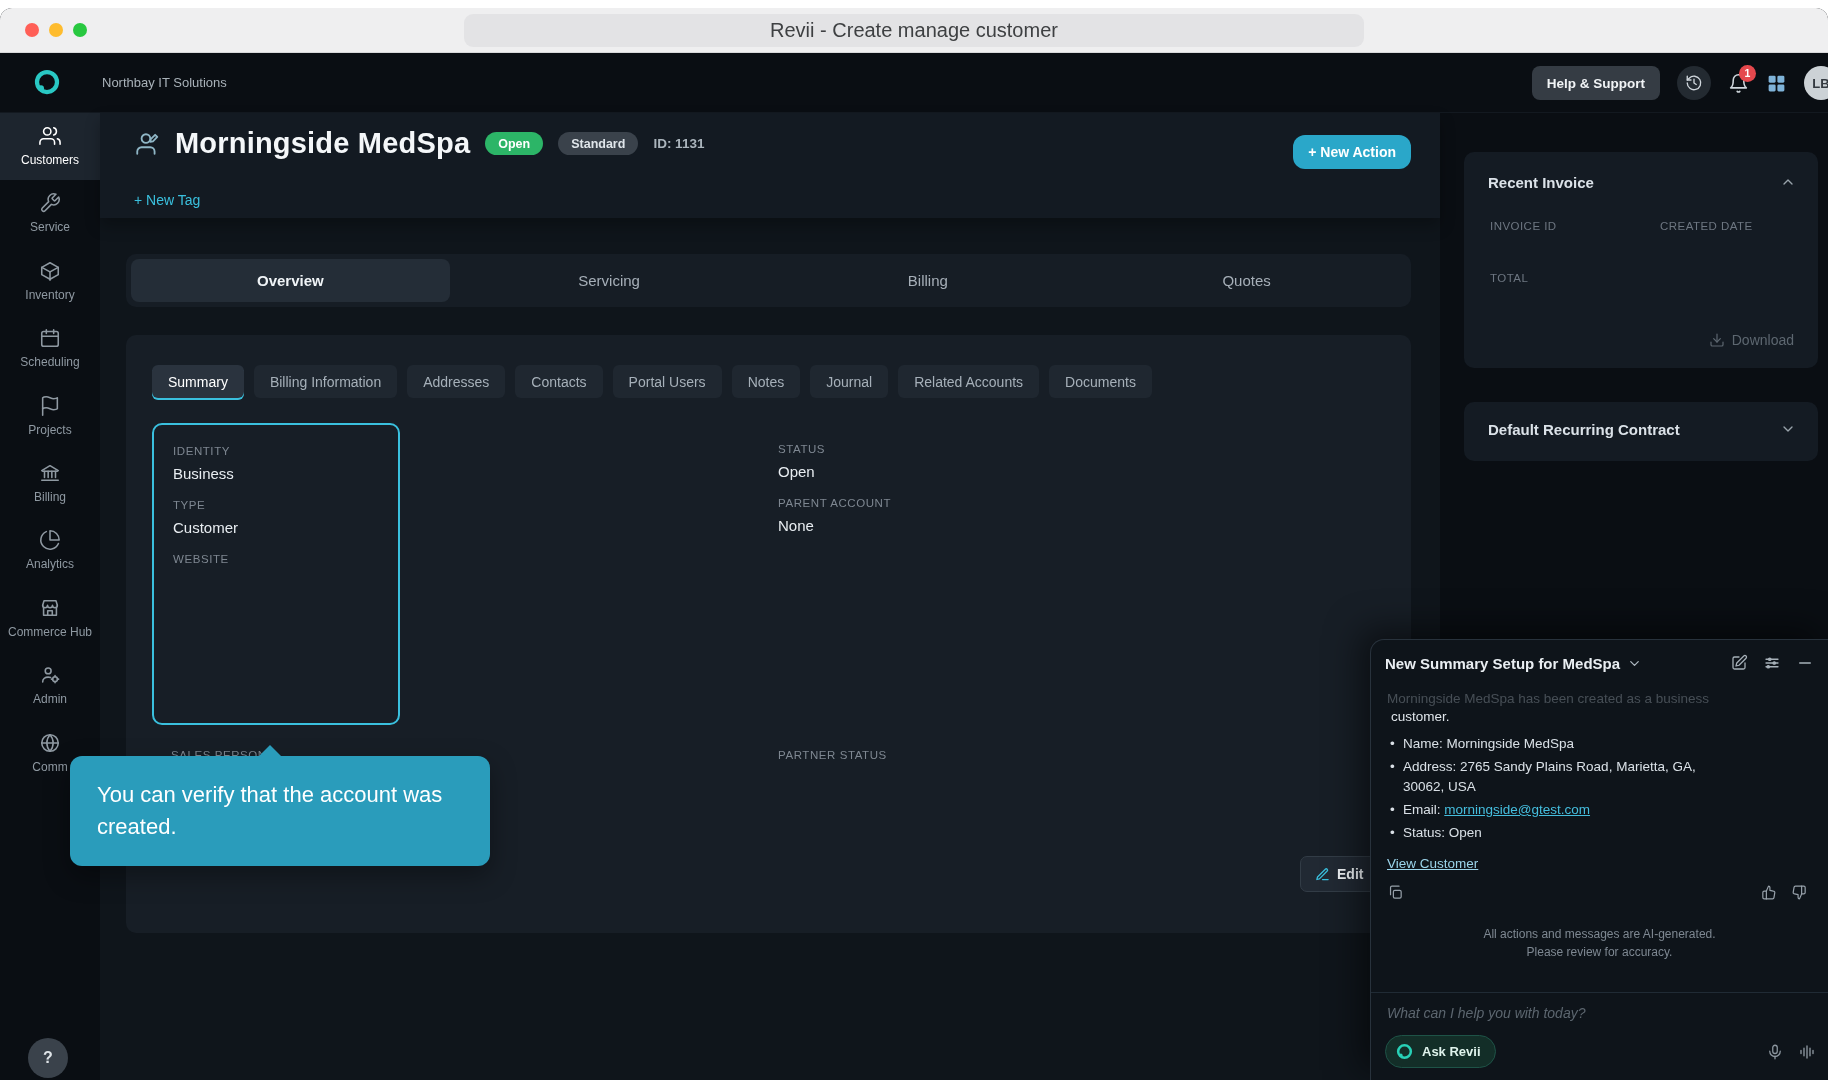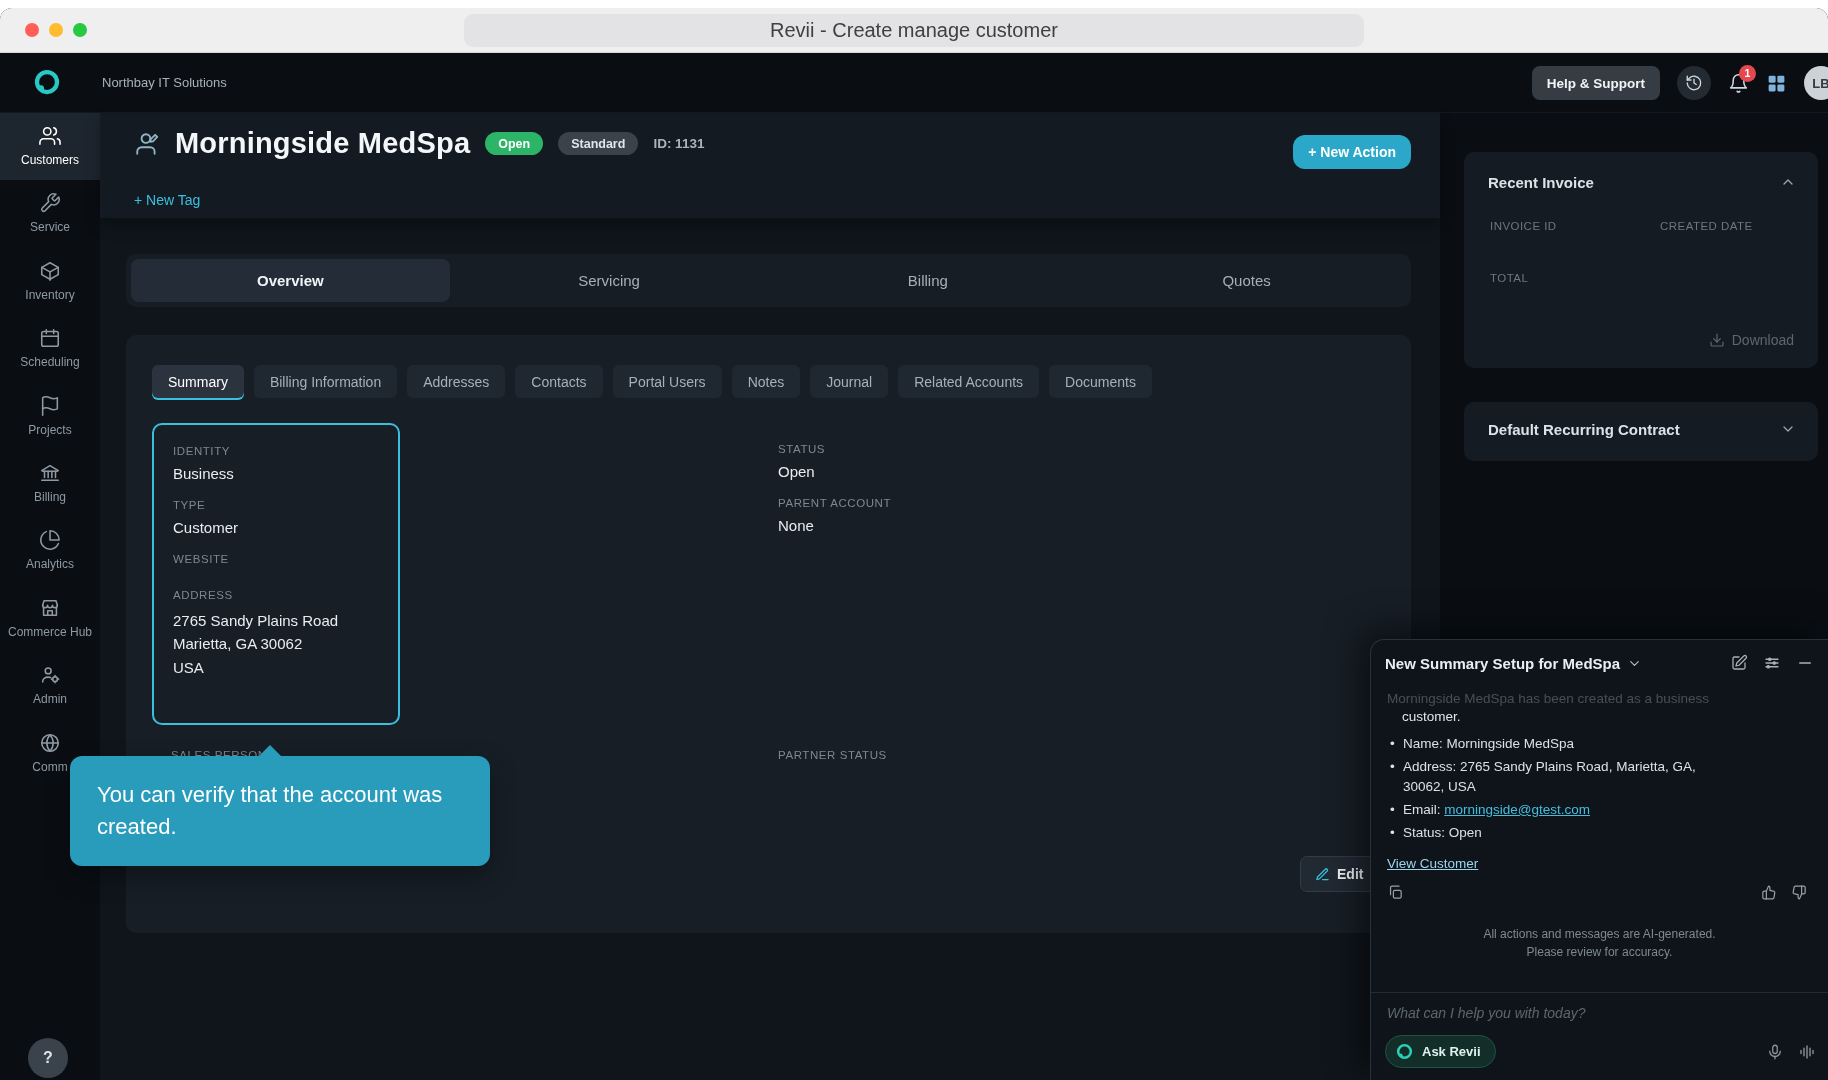--- a/index.html
+++ b/index.html
@@ -103,21 +103,21 @@
   .chat{position:absolute;left:1370px;top:586px;width:458px;bottom:0;background:#0e141a;
     border:1px solid #28323c;border-right:none;border-bottom:none;border-radius:14px 0 0 0;z-index:60;
     box-shadow:-10px -10px 34px rgba(0,0,0,.5)}
   .chat-head{height:46px;display:flex;align-items:center;padding:0 14px;gap:7px}
   .chat-title{font-size:15px;font-weight:600;color:#e9eef2}
   .chat-head .chev{color:#aeb8c0}
   .chat-head-icons{margin-left:auto;display:flex;align-items:center;gap:15px;color:#a7b1b9}
   .chat-fade{position:absolute;top:46px;left:0;right:0;height:22px;background:linear-gradient(#0e141a,rgba(14,20,26,0));pointer-events:none}
   .chat-body{position:absolute;top:46px;left:0;right:0;bottom:88px;padding:0 16px;overflow:hidden}
   .scrolled-line{margin-top:5px;font-size:13.5px;color:#8a949d;opacity:.45;white-space:nowrap;overflow:hidden}
-  .intro-tail{margin:3px 15px 10px;font-size:13.5px;color:#dfe5ea}
+  .intro-tail{margin:3px 4px 10px;font-size:13.5px;color:#dfe5ea}
   .chat-bullets{list-style:none;max-width:335px}
   .chat-bullets li{position:relative;padding-left:16px;font-size:13.5px;color:#d9e0e6;line-height:1.48;margin-bottom:3px}
   .chat-bullets li::before{content:"•";position:absolute;left:3px;color:#d9e0e6}
   .chat-link{color:#45bede;text-decoration:underline;cursor:pointer}
   .view-customer{display:inline-block;margin-top:10px;font-size:13.5px;color:#9bd4ea;text-decoration:underline;cursor:pointer}
   .chat-actions{display:flex;align-items:center;margin-top:12px;color:#97a1aa}
   .thumbs{margin-left:auto;display:flex;gap:14px;padding-right:4px}
   .disclaimer{margin-top:24px;text-align:center;font-size:12px;color:#7e8892;line-height:1.5}
   .chat-footer{position:absolute;left:0;right:0;bottom:0;height:88px;border-top:1px solid #202b35}
   .chat-input{position:absolute;left:16px;top:12px;right:16px;background:transparent;border:none;outline:none;
@@ -367,28 +367,20 @@
               <div class="flabel">IDENTITY</div>
               <div class="fvalue">Business</div>
             </div>
             <div class="fgroup">
               <div class="flabel">TYPE</div>
               <div class="fvalue">Customer</div>
             </div>
             <div class="fgroup" style="margin-bottom:24px">
               <div class="flabel">WEBSITE</div>
             </div>
-            <div class="fgroup addr">
-              <div class="flabel">ADDRESS</div>
-              <div class="fvalue">
-                <div>2765 Sandy Plains Road</div>
-                <div>Marietta, GA 30062</div>
-                <div>USA</div>
-              </div>
-            </div>
           </div>
         </div>
 
         <div class="right-fields">
           <div class="fgroup">
             <div class="flabel">STATUS</div>
             <div class="fvalue">Open</div>
           </div>
           <div class="fgroup">
             <div class="flabel">PARENT ACCOUNT</div>

